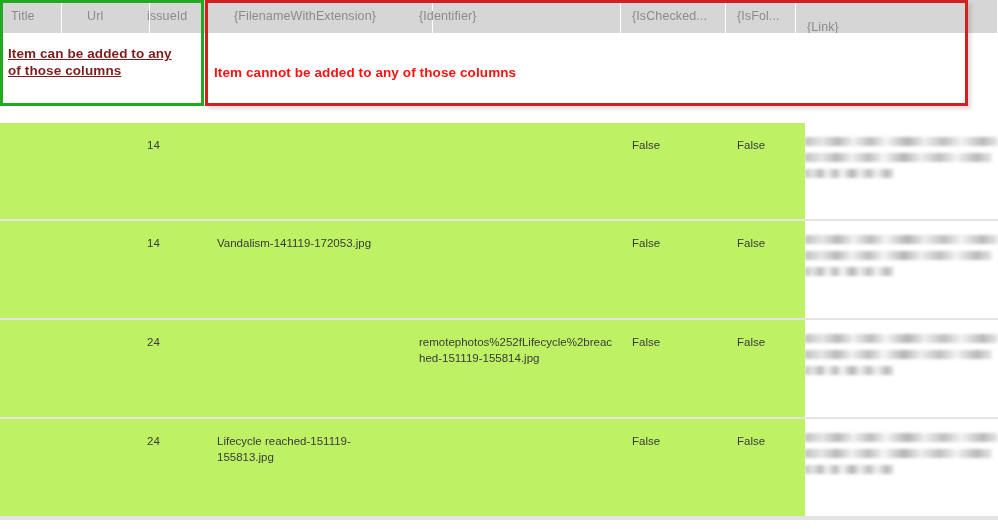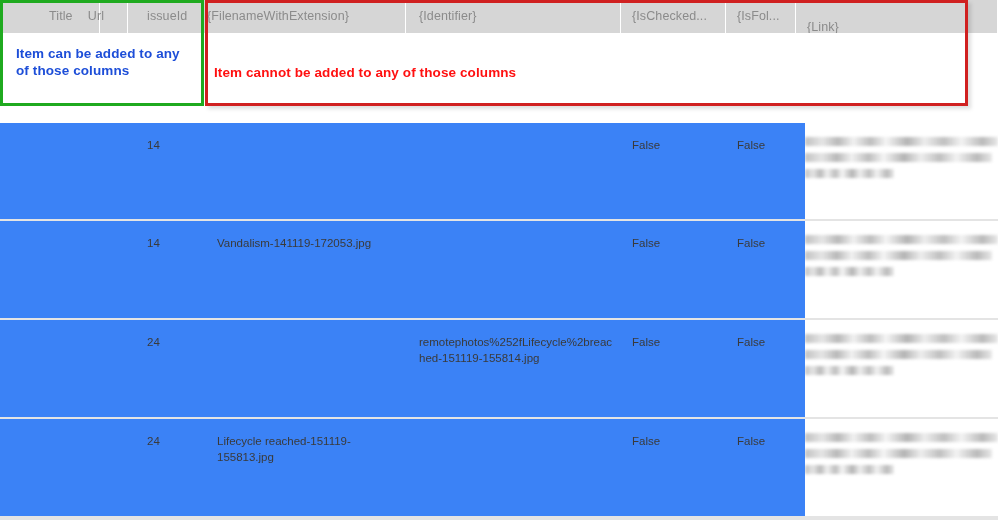--- a/index.html
+++ b/index.html
@@ -54,21 +54,21 @@
     line-height: 1;
   }
 
   
   .row {
     position: absolute;
     left: 0;
     width: 998px;
     box-sizing: border-box;
     border-bottom: 2px solid #e4e4e4;
-    background: #3b82f6;
+    background: #bef264;
   }
   .cell {
     position: absolute;
     top: 0;
     box-sizing: border-box;
     font-size: 11.5px;
     color: #3a3a3a;
     line-height: 16px;
     padding-top: 14px;
     overflow: hidden;
@@ -145,30 +145,30 @@
     height: 2px;
     background: #e4e4e4;
   }
 </style>
 </head>
 <body>
 
 <div id="grid">
 
   <div class="header-row" id="header-row">
-      <div class="hcell" style="left: 0px; width: 62px; margin-left: 38px;">
+      <div class="hcell" style="left: 0px; width: 62px;">
         <span class="htext">Title</span>
       </div>
-      <div class="hcell" style="left: 54px; width: 74px; justify-content: center;">
+      <div class="hcell" style="left: 76px; width: 74px;">
         <span class="htext">Url</span>
       </div>
       <div class="hcell" style="left: 136px; width: 66px;">
         <span class="htext">issueId</span>
       </div>
-      <div class="hcell" style="left: 196px; width: 210px;">
+      <div class="hcell" style="left: 223px; width: 210px;">
         <span class="htext">{FilenameWithExtension}</span>
       </div>
       <div class="hcell" style="left: 408px; width: 213px;">
         <span class="htext">{Identifier}</span>
       </div>
       <div class="hcell" style="left: 621px; width: 105px;">
         <span class="htext">{IsChecked...</span>
       </div>
       <div class="hcell" style="left: 726px; width: 70px;">
         <span class="htext">{IsFol...</span>
@@ -230,20 +230,20 @@
           <div class="blur-line l3"></div>
         </div>
       </div>
     </div>
 
   <div class="bottom-rule" style="top:518px"></div>
 
   <div id="anno-container">
       <div class="anno-fill" style="left: 3px; top: 33px; width: 198px; height: 70px;"></div>
       <div class="anno anno-green" style="left: 0px; top: 0px; width: 204px; height: 106px; border-color: rgb(31, 170, 31);"></div>
-      <div class="anno-label" style="left: 16px; top: 45px; color: #1d4ed8;">Item can be added to any
+      <div class="anno-label" style="left: 8px; top: 45px; color: #7f1d1d; text-decoration: underline;">Item can be added to any
 of those columns</div>
       <div class="anno-fill" style="left: 208px; top: 33px; width: 757px; height: 70px;"></div>
       <div class="anno anno-red" style="left: 205px; top: 0px; width: 763px; height: 106px; border-color: rgb(208, 32, 32);"></div>
       <div class="anno-label" style="left: 214px; top: 64px; color: rgb(255, 16, 16);">Item cannot be added to any of those columns</div>
     </div>
 
 </div>
 
 </body></html>

